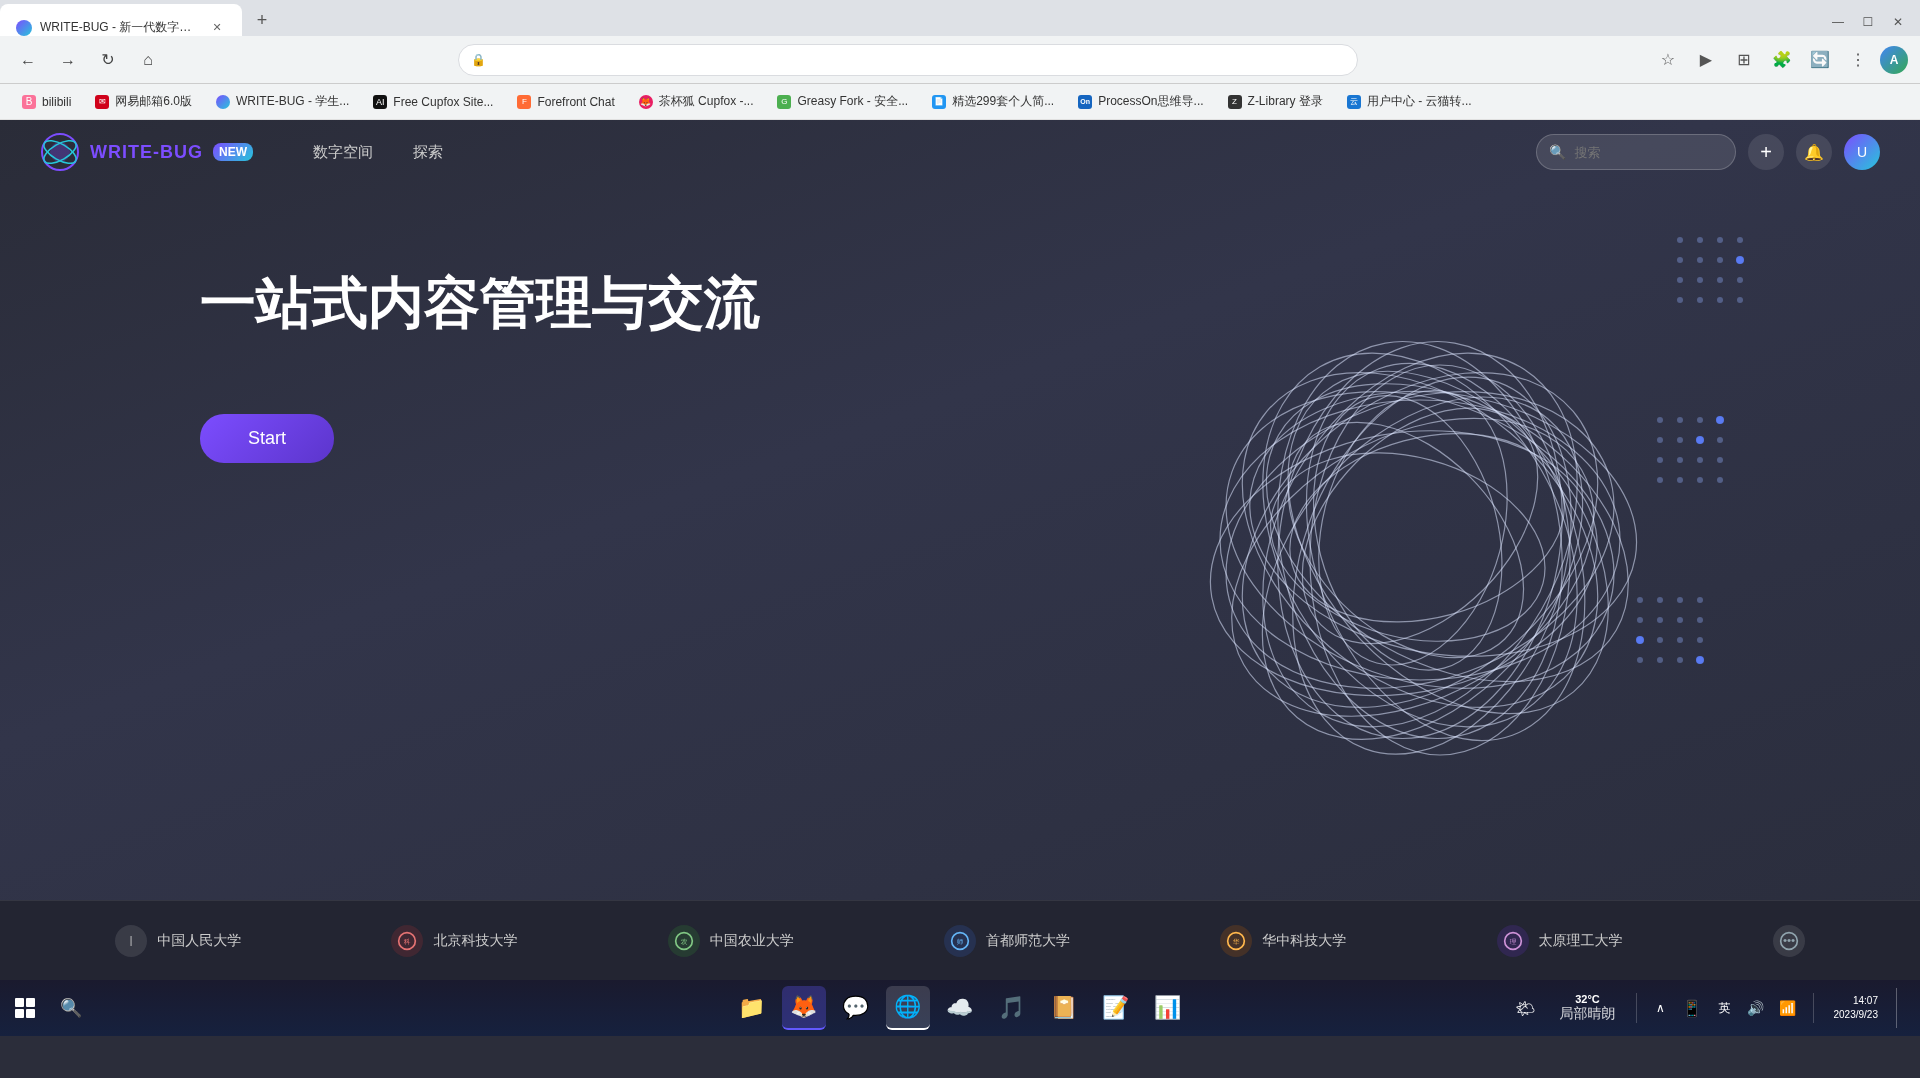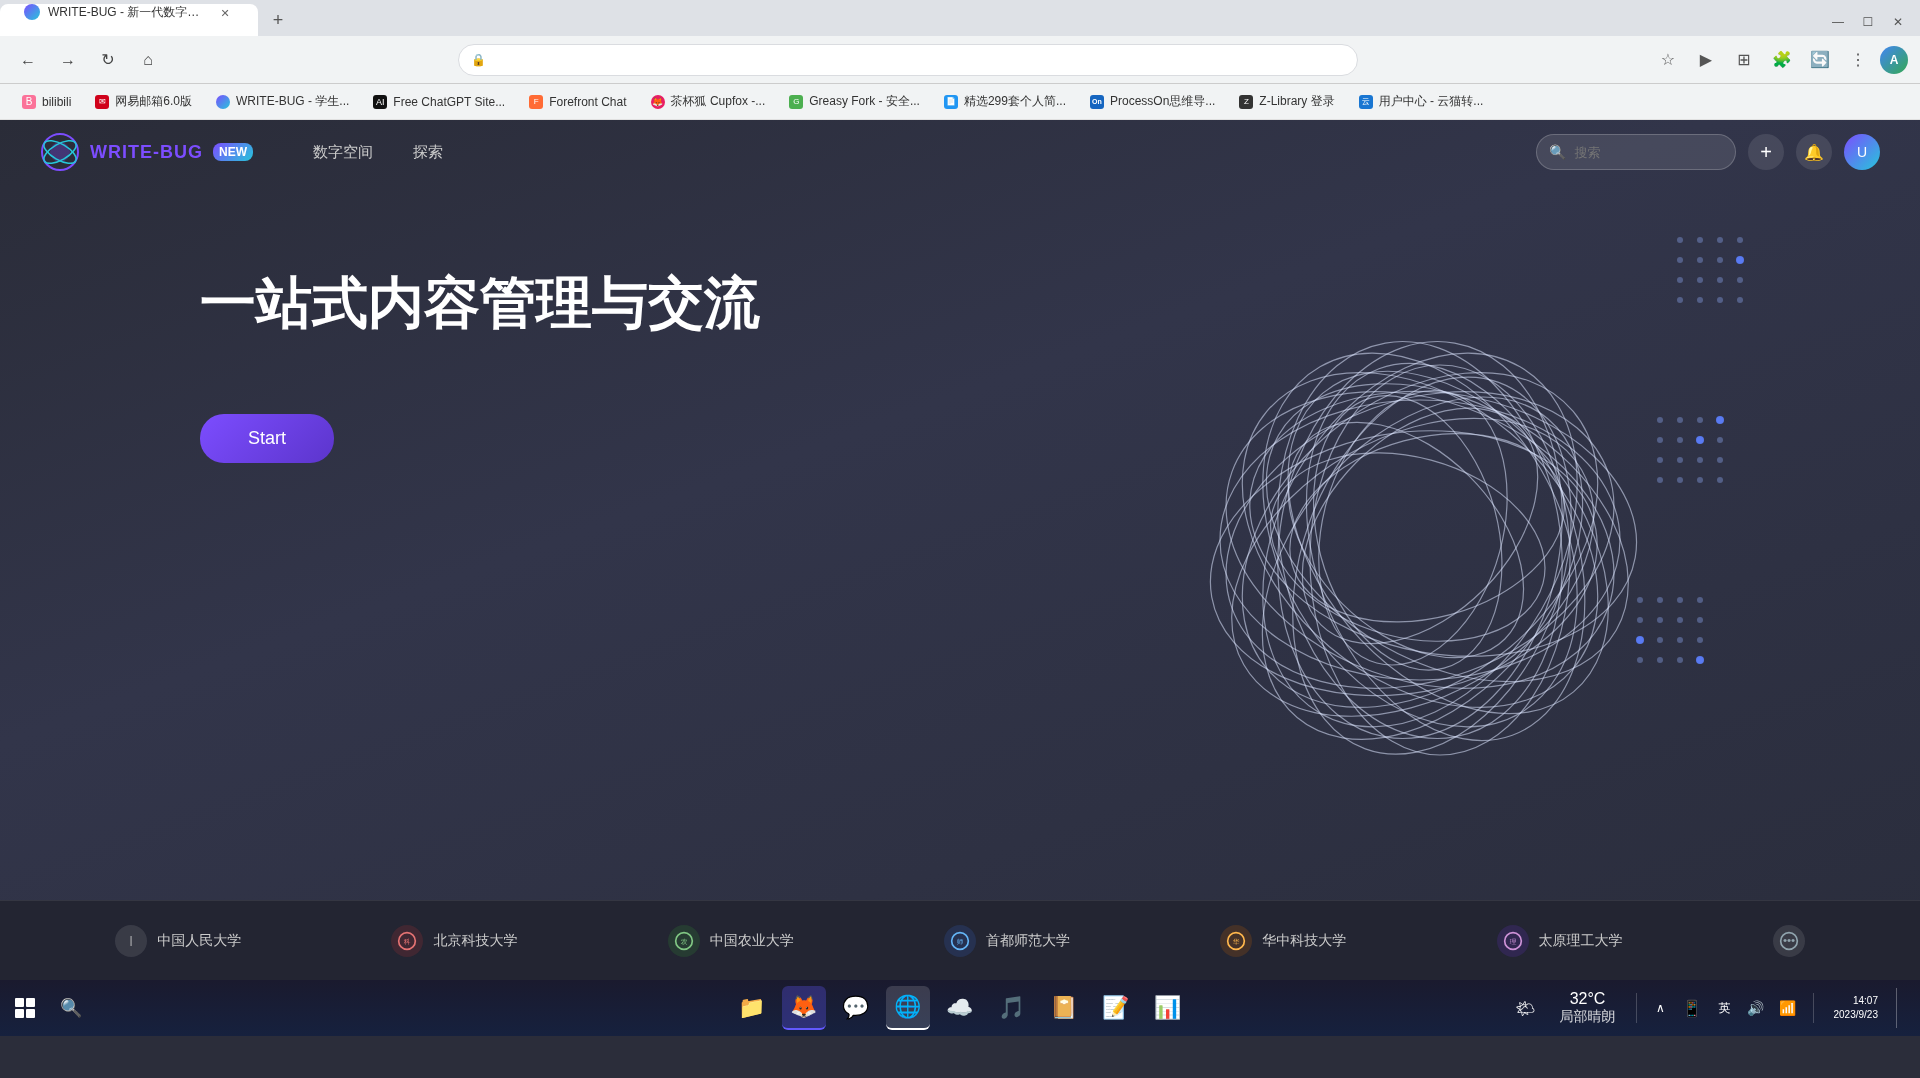--- a/index.html
+++ b/index.html
@@ -1,18 +1,18 @@
 <!DOCTYPE html>
 <html><head>
   <meta charset="utf-8">
   <style>
     * { margin: 0; padding: 0; box-sizing: border-box; }
     body { width: 1920px; height: 1078px; overflow: hidden; font-family: 'Segoe UI', Arial, sans-serif; background: #2b2d3a; }
     .browser-tab-bar { height: 36px; background: #dee1e6; display: flex; align-items: flex-end; padding-left: 0; }
-    .browser-tab { height: 32px; min-width: 220px; background: #ffffff; border-radius: 8px 8px 0 0; display: flex; align-items: flex-start; padding: 0 24px; gap: 8px; font-size: 12px; color: #333; }
+    .browser-tab { height: 32px; min-width: 220px; background: #ffffff; border-radius: 8px 8px 0 0; display: flex; align-items: flex-end; padding: 0 16px; gap: 8px; font-size: 12px; color: #333; }
     .browser-tab .tab-favicon { width: 16px; height: 16px; border-radius: 50%; background: linear-gradient(135deg, #7c3aed, #2563eb); display: inline-block; }
     .browser-tab .tab-title { flex: 1; white-space: nowrap; overflow: hidden; text-overflow: ellipsis; max-width: 160px; }
     .browser-tab .tab-close { width: 18px; height: 18px; border-radius: 50%; display: flex; align-items: center; justify-content: center; cursor: pointer; font-size: 11px; color: #666; }
     .new-tab-btn { width: 32px; height: 32px; display: flex; align-items: center; justify-content: center; cursor: pointer; font-size: 18px; color: #555; margin-left: 4px; }
     .tab-spacer { flex: 1; }
     .tab-controls { display: flex; align-items: center; gap: 2px; padding: 0 8px; }
     .tab-ctrl-btn { width: 28px; height: 28px; display: flex; align-items: center; justify-content: center; font-size: 12px; color: #555; cursor: pointer; }
 
     .browser-toolbar { height: 48px; background: #f1f3f4; display: flex; align-items: center; padding: 0 12px; gap: 8px; border-bottom: 1px solid #ccc; }
     .nav-btn { width: 32px; height: 32px; display: flex; align-items: center; justify-content: center; border-radius: 50%; cursor: pointer; font-size: 16px; color: #444; }
@@ -65,21 +65,21 @@
     
     .taskbar { width: 1920px; height: 56px; background: linear-gradient(to bottom, #1a1a2e, #16213e); display: flex; align-items: center; position: relative; }
     .taskbar-start { width: 50px; height: 56px; display: flex; align-items: center; justify-content: center; cursor: pointer; }
     .taskbar-search { width: 44px; height: 56px; display: flex; align-items: center; justify-content: center; cursor: pointer; }
     .taskbar-center { position: absolute; left: 50%; transform: translateX(-50%); display: flex; gap: 8px; align-items: center; }
     .taskbar-app { width: 44px; height: 44px; display: flex; align-items: center; justify-content: center; border-radius: 6px; cursor: pointer; }
     .taskbar-right { margin-left: auto; display: flex; align-items: center; gap: 8px; padding-right: 16px; }
     .taskbar-sys-icon { width: 24px; height: 24px; display: flex; align-items: center; justify-content: center; cursor: pointer; color: white; font-size: 14px; }
     .taskbar-time { color: white; font-size: 10px; text-align: right; line-height: 1.4; padding: 0 8px; }
     .taskbar-weather { display: flex; flex-direction: column; align-items: center; color: white; font-size: 11px; padding: 0 8px; }
-    .taskbar-weather-temp { font-size: 16px; font-weight: 400; }
+    .taskbar-weather-temp { font-size: 11px; font-weight: 700; }
     .taskbar-weather-desc { font-size: 14px; opacity: 0.8; }
 
     
     .win-logo { display: grid; grid-template-columns: 1fr 1fr; gap: 2px; width: 20px; height: 20px; }
     .win-logo div { background: white; border-radius: 1px; }
   </style>
 </head>
 <body>
 
 <div>
@@ -126,21 +126,21 @@
     <div class="bookmark-item">
       <div class="bookmark-favicon" style="background:#d0021b; color:white; border-radius:3px; font-size:8px;">✉</div>
       <span>网易邮箱6.0版</span>
     </div>
     <div class="bookmark-item">
       <div class="bookmark-favicon" style="background:linear-gradient(135deg,#7c4dff,#26c6da); border-radius:50%;"></div>
       <span>WRITE-BUG - 学生...</span>
     </div>
     <div class="bookmark-item">
       <div class="bookmark-favicon" style="background:#111; color:white; border-radius:3px; font-size:9px;">AI</div>
-      <span>Free ChatGPT Site...</span>
+      <span>Free Cupfox Site...</span>
     </div>
     <div class="bookmark-item">
       <div class="bookmark-favicon" style="background:#ff6b35; color:white; border-radius:3px; font-size:8px;">F</div>
       <span>Forefront Chat</span>
     </div>
     <div class="bookmark-item">
       <div class="bookmark-favicon" style="background:#e91e63; color:white; border-radius:50%; font-size:9px;">🦊</div>
       <span>茶杯狐 Cupfox -...</span>
     </div>
     <div class="bookmark-item">

